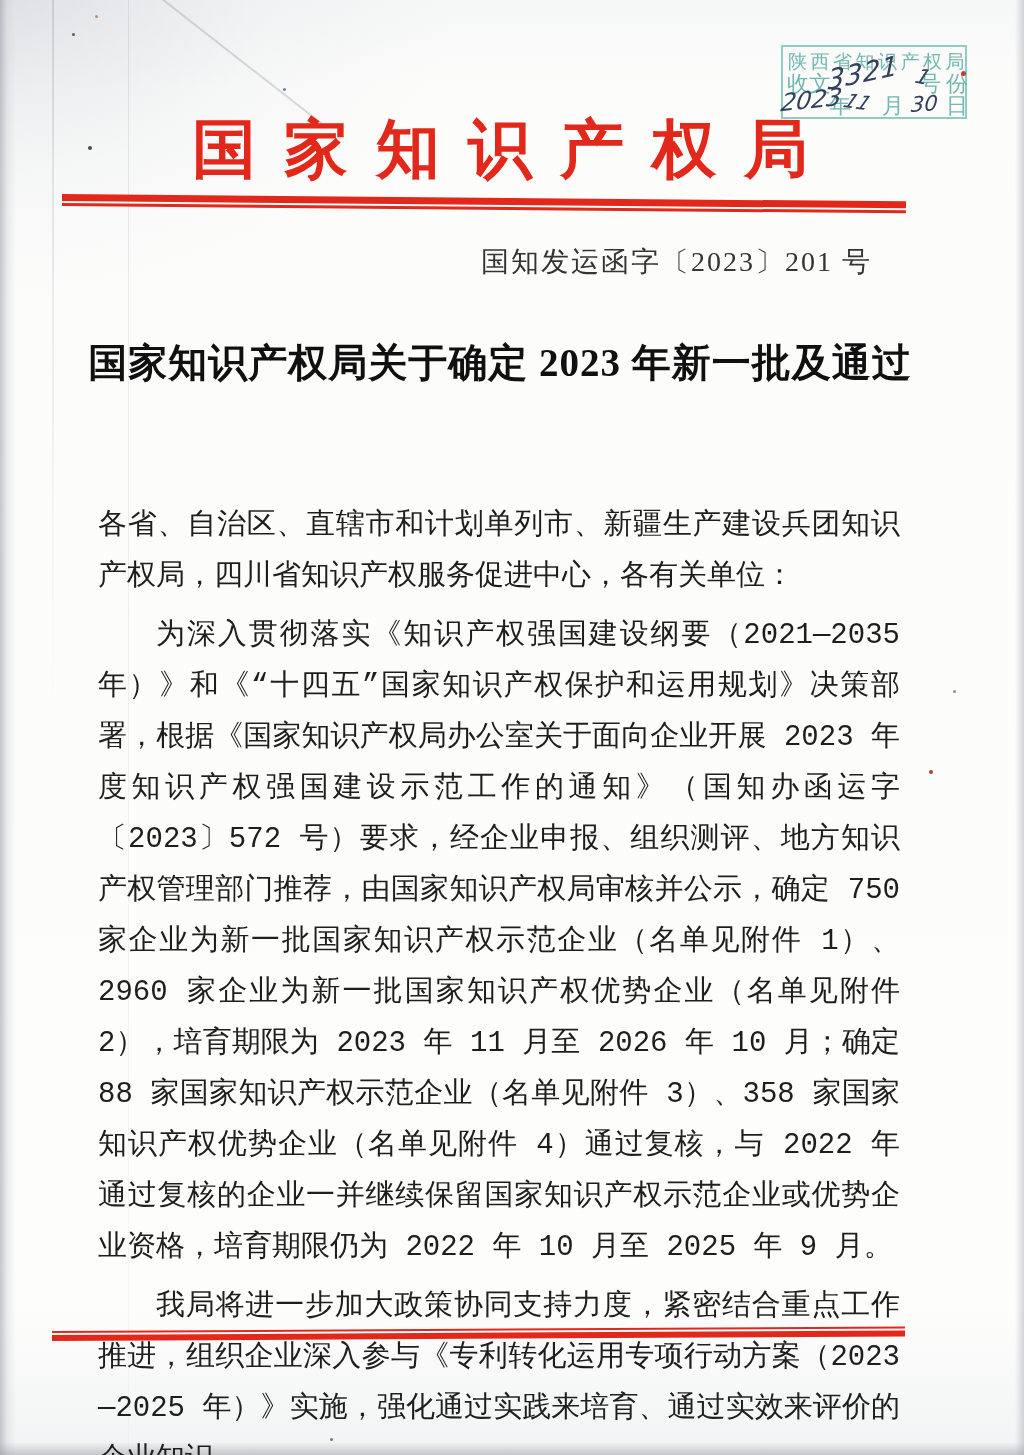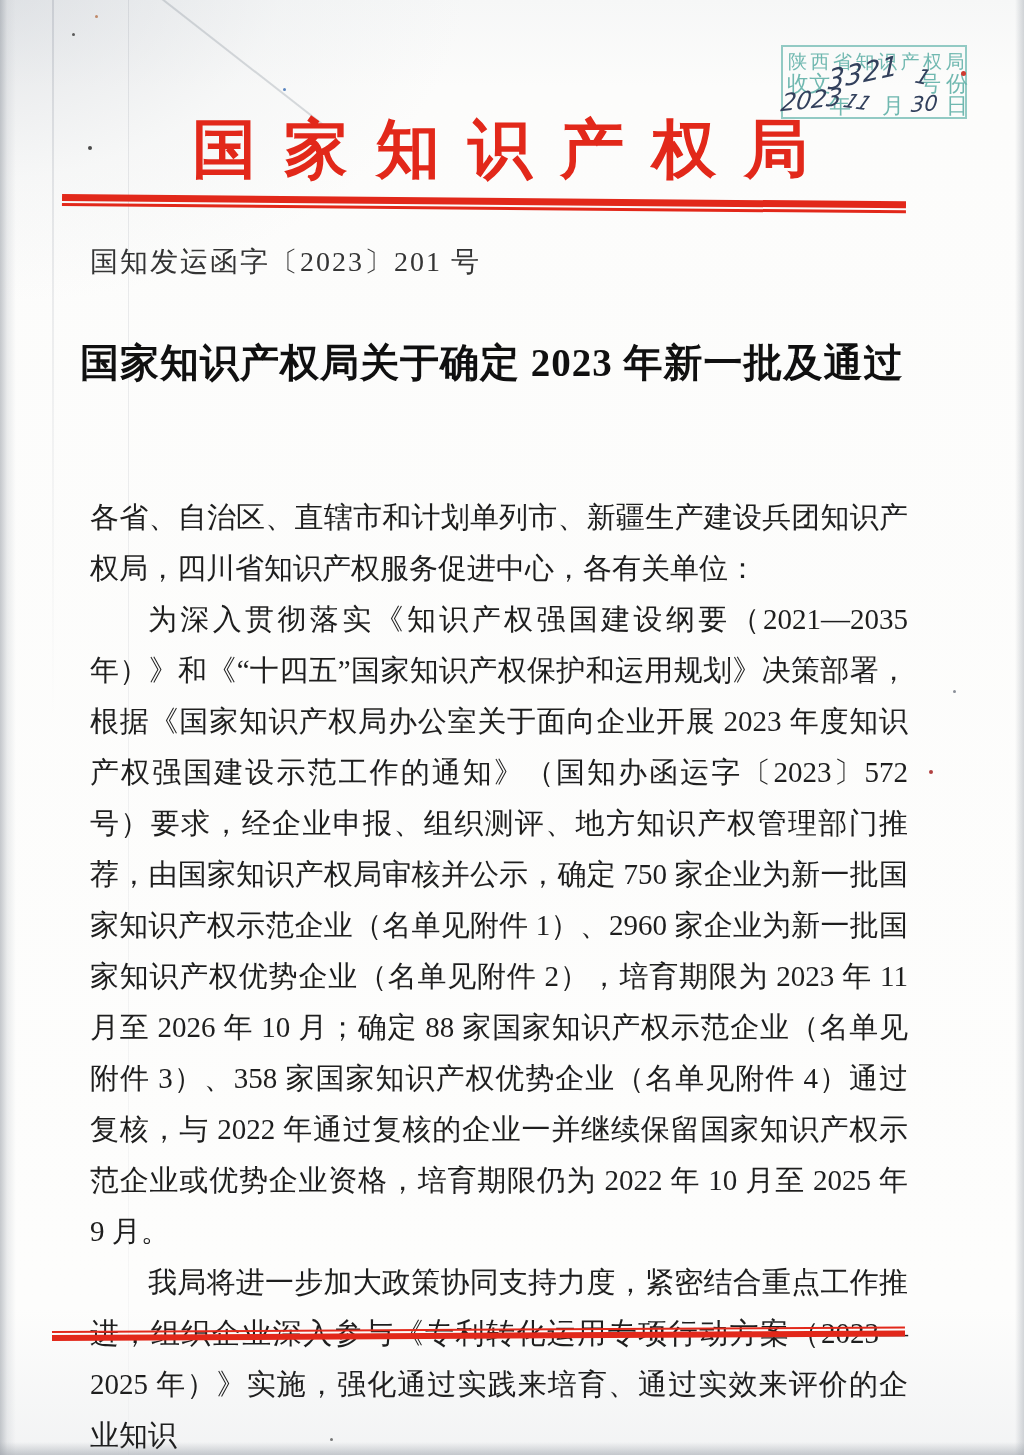--- a/index.html
+++ b/index.html
@@ -54,36 +54,36 @@
   .rule-top .thick{height:7px;background:#e2281a;}
   .rule-top .gap{height:2px;}
   .rule-top .thin{height:3px;background:#e2281a;}
   .rule-bottom{left:52px;top:1331px;width:853px;transform:rotate(-0.3deg);}
   .rule-bottom .thin{height:2px;background:#e2281a;}
   .rule-bottom .gap{height:2px;}
   .rule-bottom .thick{height:6px;background:#e2281a;}
   
   .doc-no{
     position:absolute;left:90px;top:243px;width:816px;box-sizing:border-box;
-    padding-right:34px;text-align:left;
+    padding-right:34px;text-align:right;
     font-size:28px;letter-spacing:2px;color:#343434;white-space:nowrap;
   }
   
   .title{
     position:absolute;left:80px;top:335px;width:840px;
-    text-align:left;font-weight:bold;color:#101010;
+    text-align:center;font-weight:bold;color:#101010;
     font-size:39px;line-height:56px;letter-spacing:1px;
   }
   
   .body-text{
     position:absolute;left:90px;top:492px;width:818px;
     font-size:29px;line-height:51px;color:#1e1e1e;
     text-align:justify;
   }
-  .body-text p{margin:0;}
+  .body-text p{margin:8px;font-family:Liberation Mono, monospace;}
   .body-text p.indent{text-indent:2em;}
 </style>
 </head>
 <body>
 
 <div class="page">
 
   <div class="corner-tl"></div>
   <div class="edge-left"></div>
   <div class="edge-right"></div>

